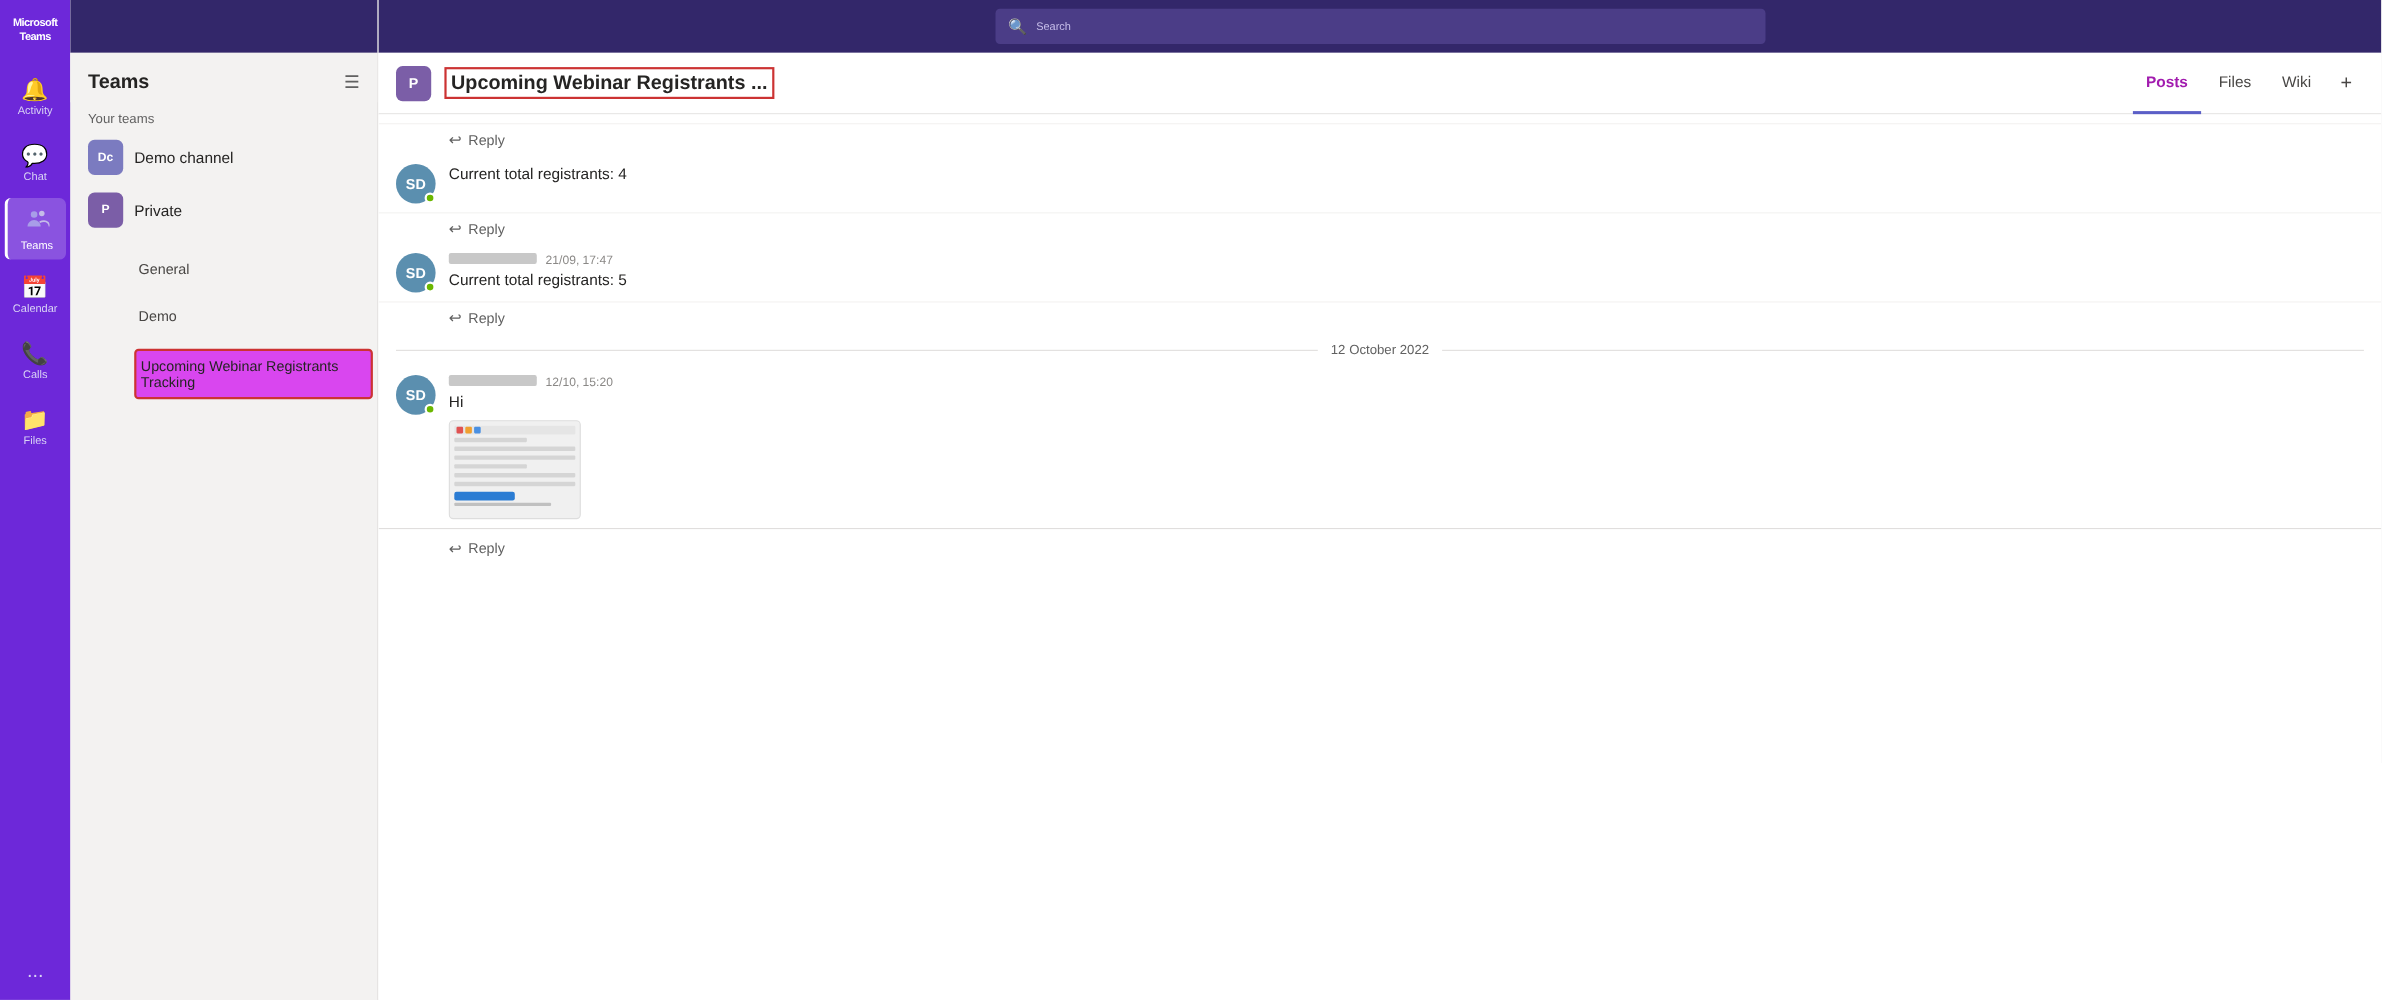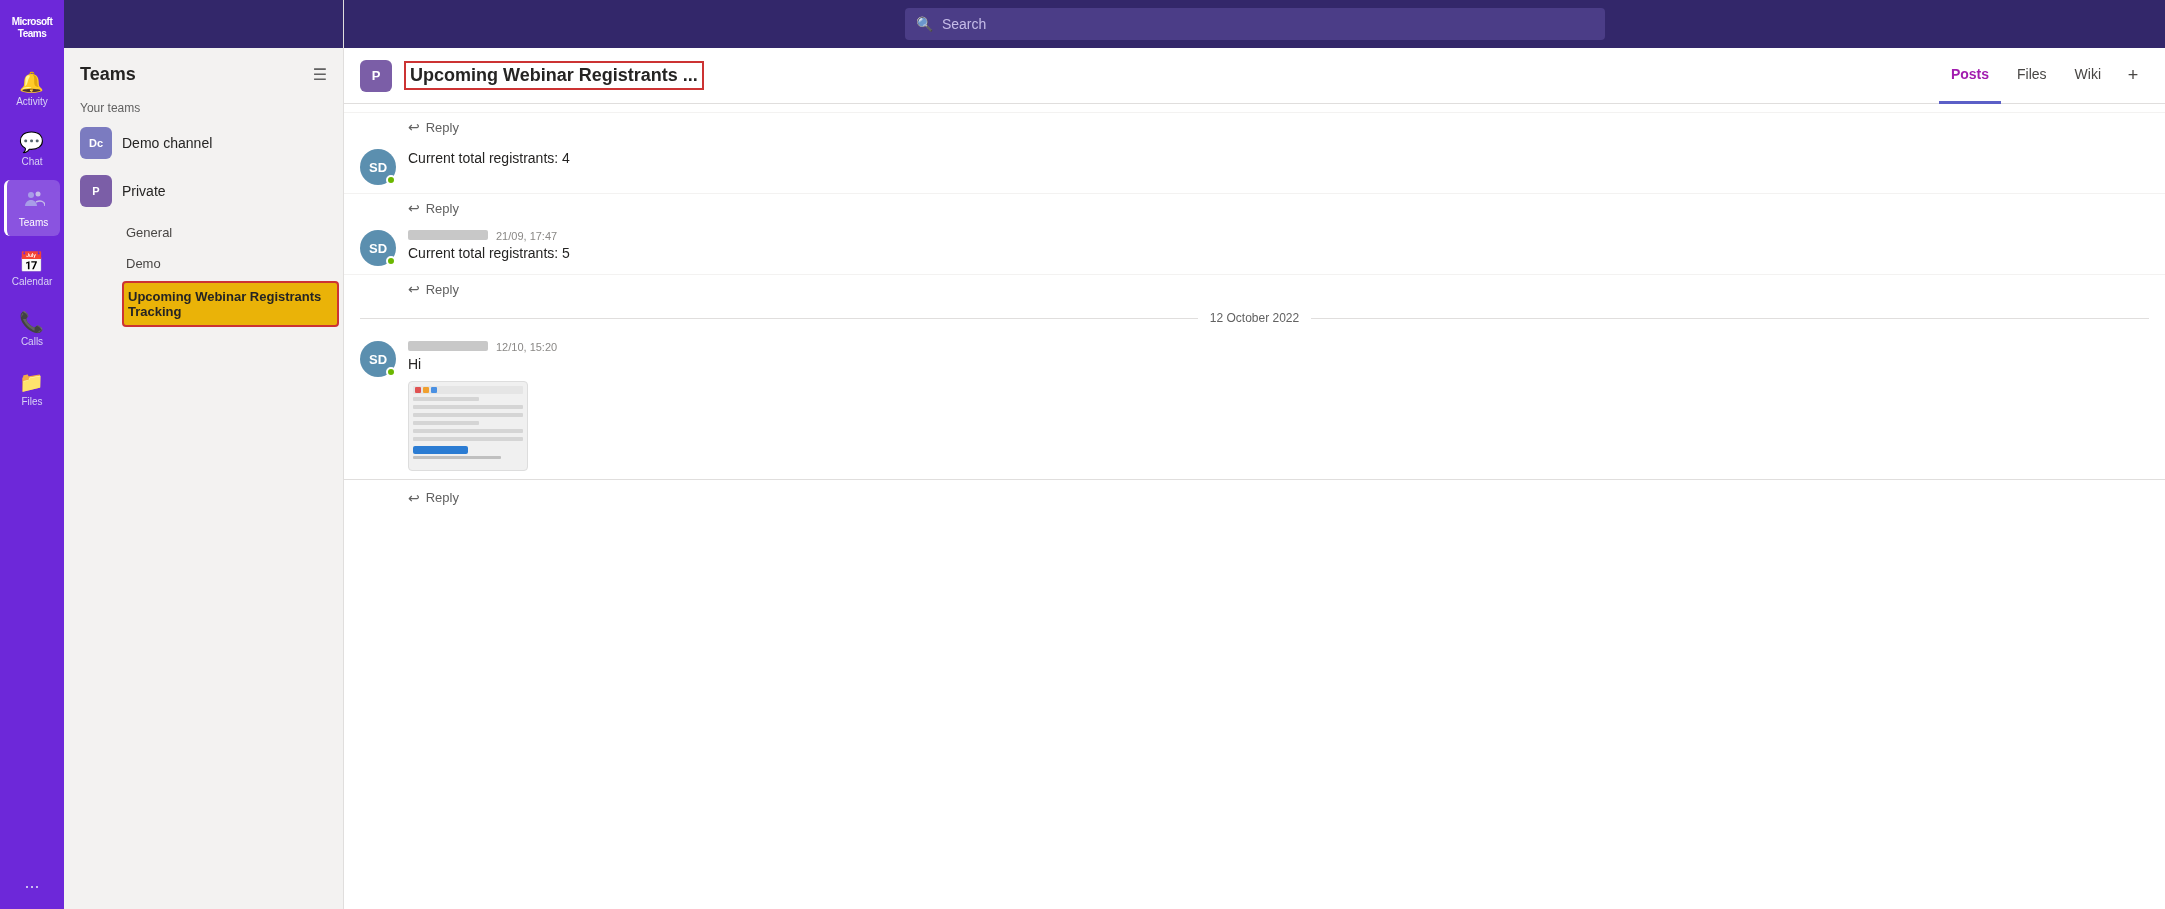--- a/index.html
+++ b/index.html
@@ -127,25 +127,25 @@
       opacity: 0;
     }
 
     .channel-list { padding-left: 54px; }
     .channel-item {
       padding: 6px 12px 6px 4px;
       font-size: 13px;
       color: #484644;
       cursor: pointer;
       border-radius: 4px;
-      margin: 4px 4px;
+      margin: 16px 4px;
     }
     .channel-item.active {
-      background: #eab308;
-      font-weight: 700;
+      background: #d946ef;
+      font-weight: 400;
       border: 2px solid #cc3333;
       color: #252423;
     }
 
     
     .main {
       flex: 1;
       display: flex;
       flex-direction: column;
       background: white;
@@ -169,21 +169,21 @@
       border-radius: 4px;
       display: flex;
       align-items: center;
       padding: 0 12px;
       gap: 8px;
       margin: 0 auto;
     }
     .search-icon { color: #d9d3f5; font-size: 14px; }
     .search-input-fake {
       color: #c5bce8;
-      font-size: 14px;
+      font-size: 10px;
     }
 
     
     .channel-header {
       display: flex;
       align-items: center;
       padding: 0 16px;
       height: 56px;
       border-bottom: 1px solid #e0dedd;
       background: white;

